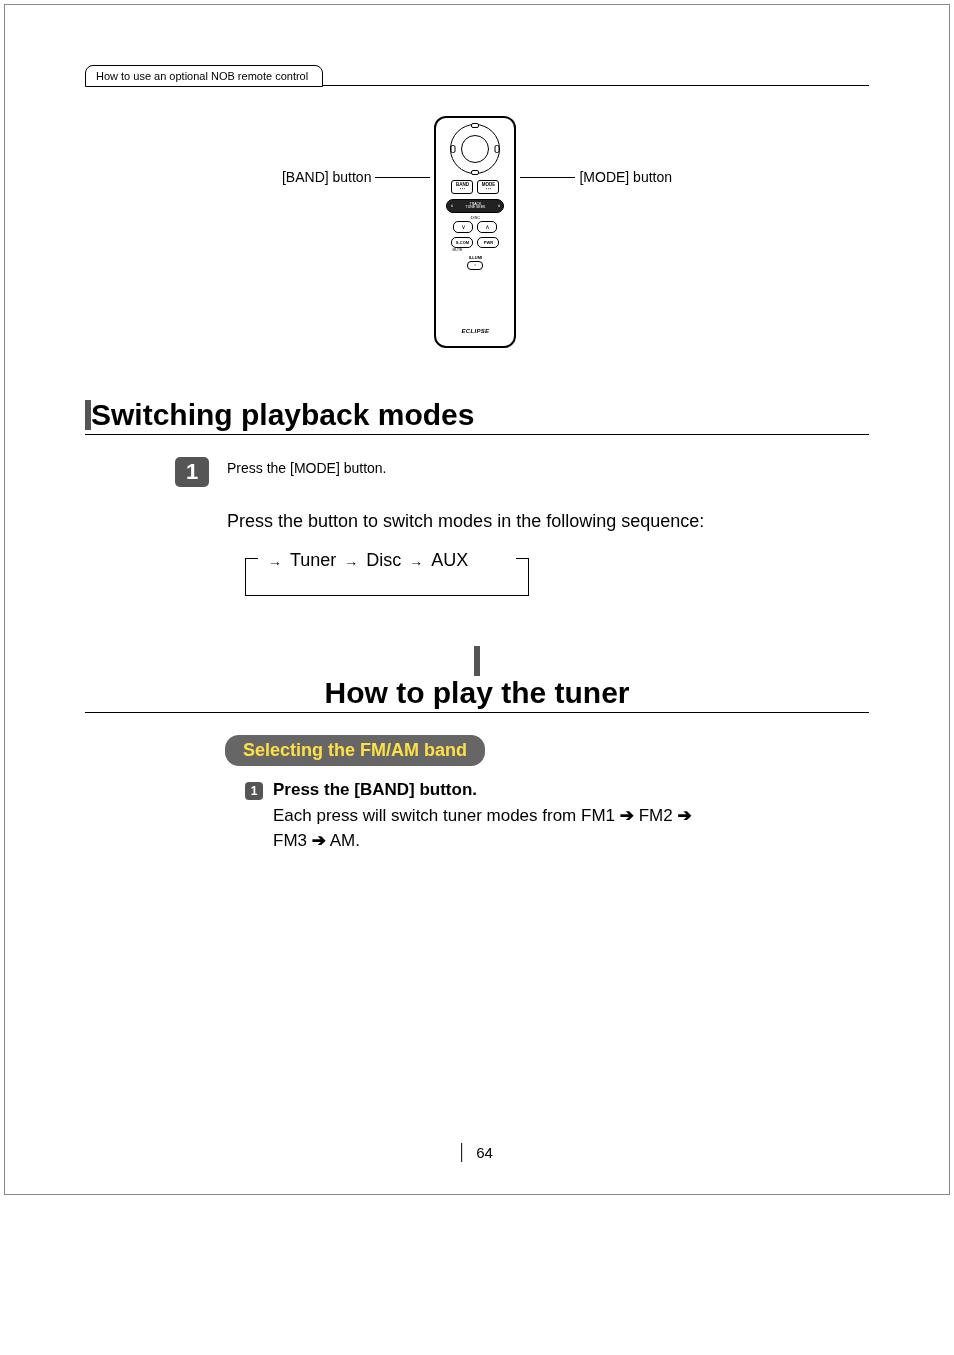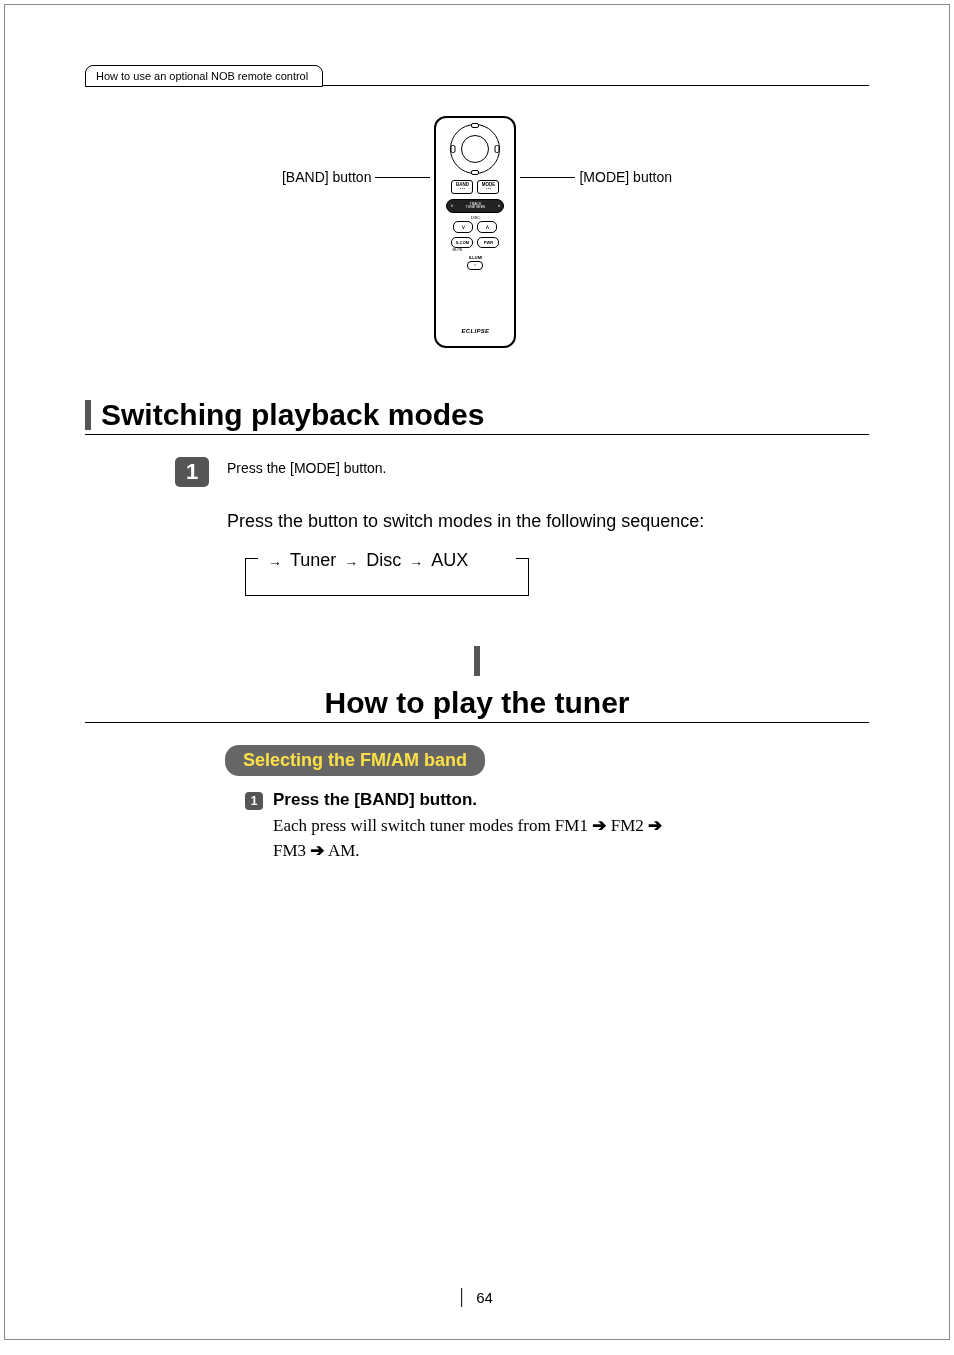--- a/index.html
+++ b/index.html
@@ -8,21 +8,21 @@
     background: #fff;
     color: #000;
     width: 954px;
     height: 1355px;
     position: relative;
   }
   .page {
     padding: 60px 80px 20px 80px;
     border: 1px solid #888;
     margin: 4px;
-    height: 1336px;
+    height: 1191px;
     position: relative;
   }
   .breadcrumb-tab {
     border: 1px solid #000;
     border-radius: 8px 8px 0 0;
     padding: 4px 14px 4px 10px;
     font-size: 11px;
     display: inline-block;
     margin-bottom: -1px;
     background: #fff;
@@ -125,21 +125,21 @@
     display:flex; align-items:center; justify-content:center;
   }
   .eclipse-logo {
     margin-top: auto;
     font-size:6px; font-style:italic; font-weight:bold; letter-spacing:0.3px;
     margin-bottom:4px;
   }
 
   
   .section-head {
-    display:flex; align-items:center; gap:10px;
+    display:flex; align-items:center; 
     border-bottom:1px solid #000; padding-bottom:2px; margin-top:30px; margin-bottom:22px;
   }
   .section-head .bar { width:6px; height:30px; background:#555; }
   .section-head h2 {
     font-size:30px; font-weight:bold;
   }
 
   
   .step-row { display:flex; align-items:flex-start; gap:18px; margin-left:90px; }
   .step-num {
@@ -182,21 +182,21 @@
     padding:5px 18px; border-radius:14px; margin-left:140px; margin-bottom:14px;text-align:right;
   }
 
   .substep { margin-left:160px; display:flex; gap:10px; font-size:17px; }
   .sub-num {
     width:18px; height:18px; background:#555; color:#fff; border-radius:4px;
     font-size:12px; font-weight:bold; display:flex; align-items:center; justify-content:center; flex-shrink:0; margin-top:2px;
   }
   .substep .t { flex:1; }
   .substep .bold { font-weight:bold; }
-  .substep .desc { margin-top:4px; text-align:justify; line-height:1.45;font-family:Liberation Serif, serif; }
+  .substep .desc { margin-top:4px; text-align:justify; line-height:1.45; }
   .bold-arrow { font-weight:bold; }
 
   .page-num {
     position:absolute; bottom:32px; left:50%; transform:translateX(-50%);
     font-size:15px;
     padding-left:14px;
     border-left:1px solid #000;
     line-height:1; padding-top:2px; padding-bottom:2px;
   }
 </style>

